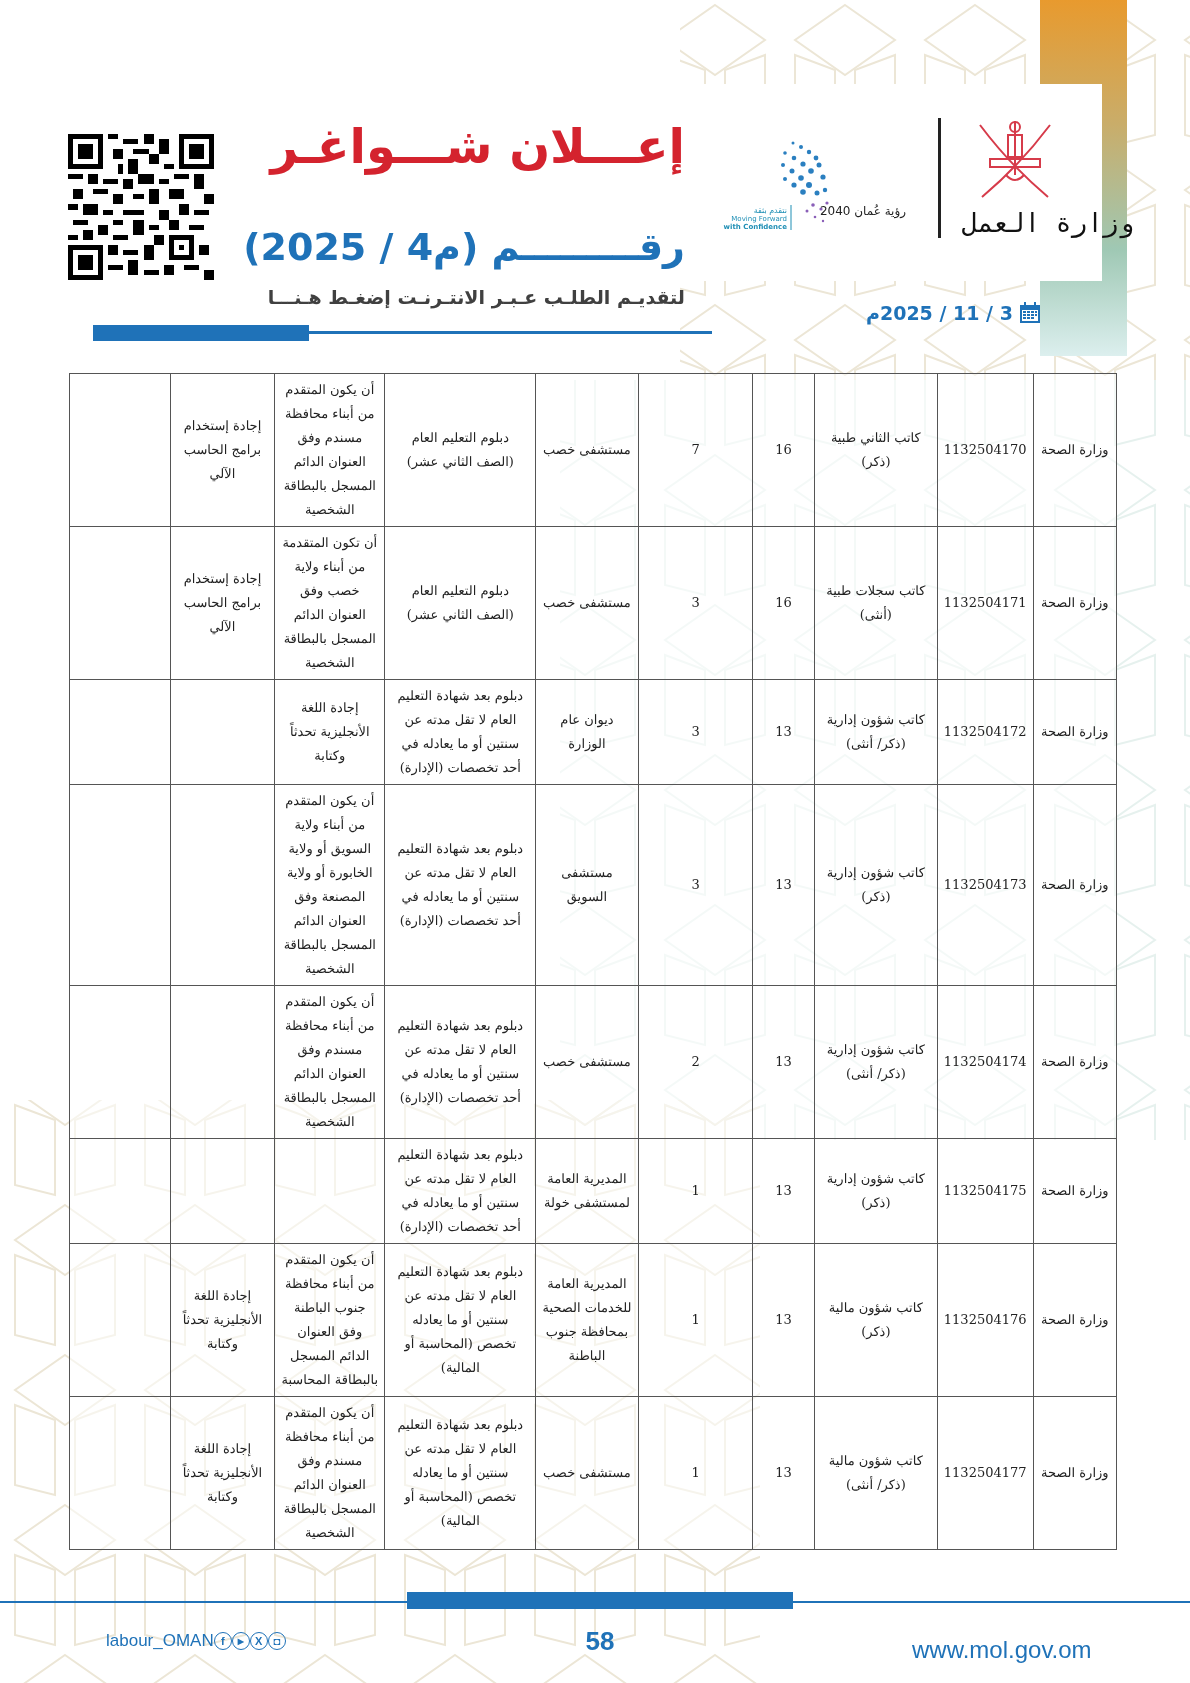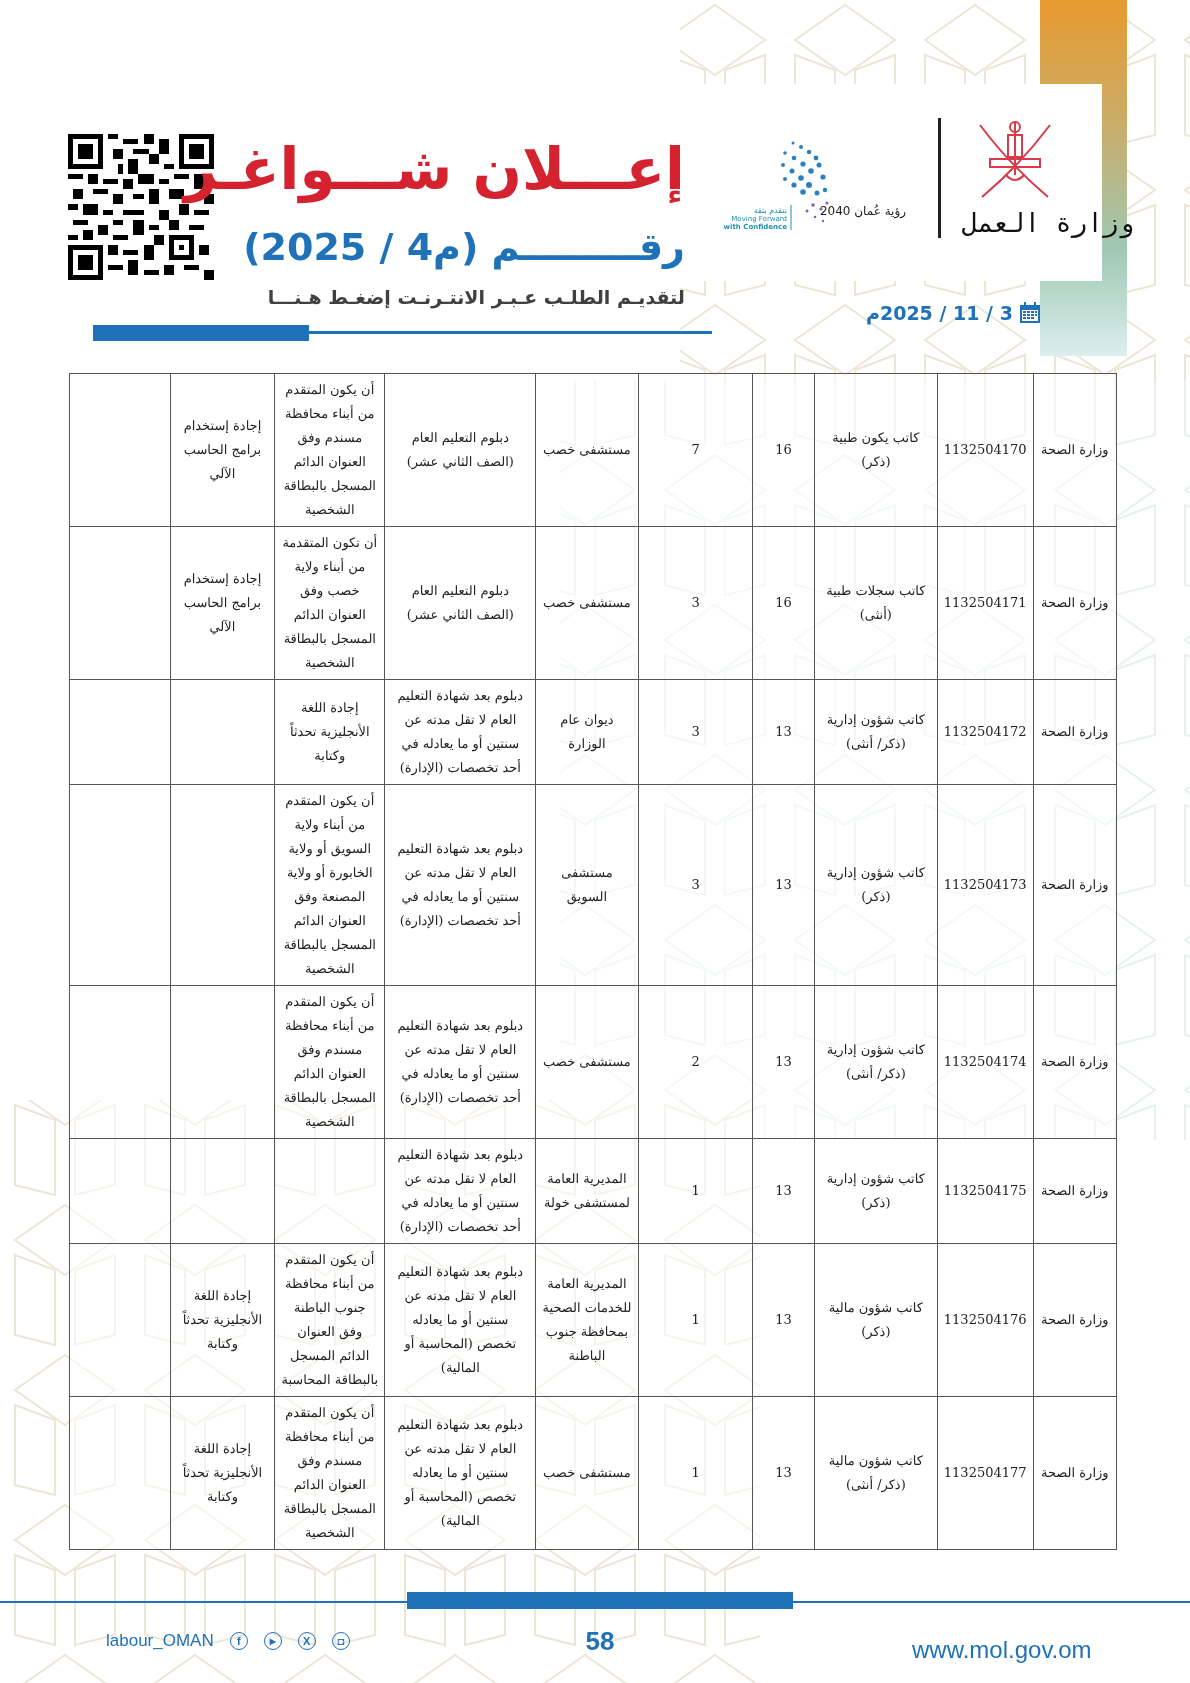--- a/index.html
+++ b/index.html
@@ -2,35 +2,35 @@
 <html><head>
 <meta charset="utf-8">
 <style>
   html, body { margin:0; padding:0; }
   body { width:1190px; height:1683px; position:relative; overflow:hidden; background:#ffffff; font-family:"DejaVu Sans", sans-serif; }
   .bgpattern { position:absolute; inset:0; z-index:0; }
   .abs { position:absolute; }
   .strip { left:1040px; top:0; width:87px; height:356px; background:linear-gradient(180deg,#e89a2e 0%,#c9ad6a 35%,#9fc8b4 70%,#dcefee 100%); z-index:1; }
   .whitebox { left:660px; top:84px; width:442px; height:197px; background:#ffffff; z-index:2; }
   .qr { left:68px; top:134px; width:146px; height:146px; z-index:3; }
-  .title { right:505px; top:135px; font-family:"DejaVu Sans", sans-serif; font-weight:bold; font-size:58px; color:#d4232e; direction:rtl; z-index:3; white-space:nowrap; letter-spacing:1px; }
+  .title { right:505px; top:118px; font-family:"DejaVu Sans", sans-serif; font-weight:bold; font-size:48px; color:#d4232e; direction:rtl; z-index:3; white-space:nowrap; letter-spacing:1px; }
   .subtitle { right:505px; top:213px; font-family:"DejaVu Sans", sans-serif; font-weight:bold; font-size:38px; color:#1f72b8; direction:rtl; z-index:3; white-space:nowrap;margin-top:12px; }
   .online { right:505px; top:286px; font-weight:bold; font-size:19px; color:#404040; direction:rtl; z-index:3; white-space:nowrap; }
   .bar-thick { left:93px; top:325px; width:216px; height:16px; background:#1f72b8; z-index:3; }
   .bar-thin { left:309px; top:331px; width:403px; height:3px; background:#1f72b8; z-index:3; }
   .date { left:866px; top:302px; font-weight:bold; font-size:19px; color:#1f72b8; z-index:3; white-space:nowrap; display:flex; align-items:center; gap:6px; direction:ltr; }
   .logo-vision { left:723px; top:135px; width:200px; height:110px; z-index:3; }
   .vline { left:938px; top:118px; width:3px; height:120px; background:#222; z-index:3; }
   .emblem { left:970px; top:115px; width:90px; height:90px; z-index:3; }
   .ministry-name { left:962px; top:208px; font-family:Liberation Mono, monospace; font-size:26px; color:#111; direction:rtl; z-index:3; white-space:nowrap; }
   table.jobs { position:absolute; left:69px; top:373px; width:1048px; border-collapse:collapse; z-index:3; direction:rtl; font-family:"DejaVu Serif", serif; font-size:13px; color:#222; }
   table.jobs td { border:1.5px solid #555; text-align:center; vertical-align:middle; padding:4px 6px; line-height:24px; background:rgba(255,255,255,0.55); }
   .footer-line { left:0; top:1601px; width:1190px; height:2px; background:#1f72b8; z-index:3; }
   .footer-bar { left:407px; top:1592px; width:386px; height:17px; background:#1f72b8; z-index:3; }
-  .footer-left { left:106px; top:1631px; font-family:"Liberation Sans", sans-serif; font-size:17px; color:#1f72b8; display:flex; align-items:center; gap:16px; z-index:3; }
+  .footer-left { left:106px; top:1631px; font-family:"Liberation Sans", sans-serif; font-size:17px; color:#1f72b8; display:flex; align-items:center; gap:0; z-index:3; }
   .social { width:18px; height:18px; border:1.5px solid #1f72b8; border-radius:50%; display:inline-flex; align-items:center; justify-content:center; font-size:11px; font-weight:bold; color:#1f72b8; box-sizing:border-box; }
   .page-num { left:560px; top:1626px; width:80px; text-align:center; font-family:"Liberation Sans", sans-serif; font-size:26px; font-weight:bold; color:#1f72b8; z-index:3; }
   .website { left:912px; top:1624px; font-family:"Liberation Sans", sans-serif; font-size:24px; color:#1f72b8; z-index:3;margin-top:12px; }
 </style>
 </head>
 <body>
 
 <svg class="bgpattern" width="1190" height="1683" viewBox="0 0 1190 1683">
   <defs>
     <pattern id="hexpat" x="0" y="0" width="130" height="150" patternUnits="userSpaceOnUse">
@@ -215,21 +215,21 @@
       <col style="width:103px">
       <col style="width:152px">
       <col style="width:111px">
       <col style="width:105px">
       <col style="width:102px">
   </colgroup>
   <tbody>
     <tr style="height:149px">
       <td>وزارة الصحة</td>
       <td>1132504170</td>
-      <td>كاتب يكون طبية (ذكر)</td>
+      <td>كاتب الثاني طبية (ذكر)</td>
       <td>16</td>
       <td>7</td>
       <td>مستشفى خصب</td>
       <td>دبلوم التعليم العام (الصف الثاني عشر)</td>
       <td>أن يكون المتقدم من أبناء محافظة مسندم وفق العنوان الدائم المسجل بالبطاقة الشخصية</td>
       <td>إجادة إستخدام برامج الحاسب الآلي</td>
       <td></td>
     </tr>
     <tr style="height:149px">
       <td>وزارة الصحة</td>

